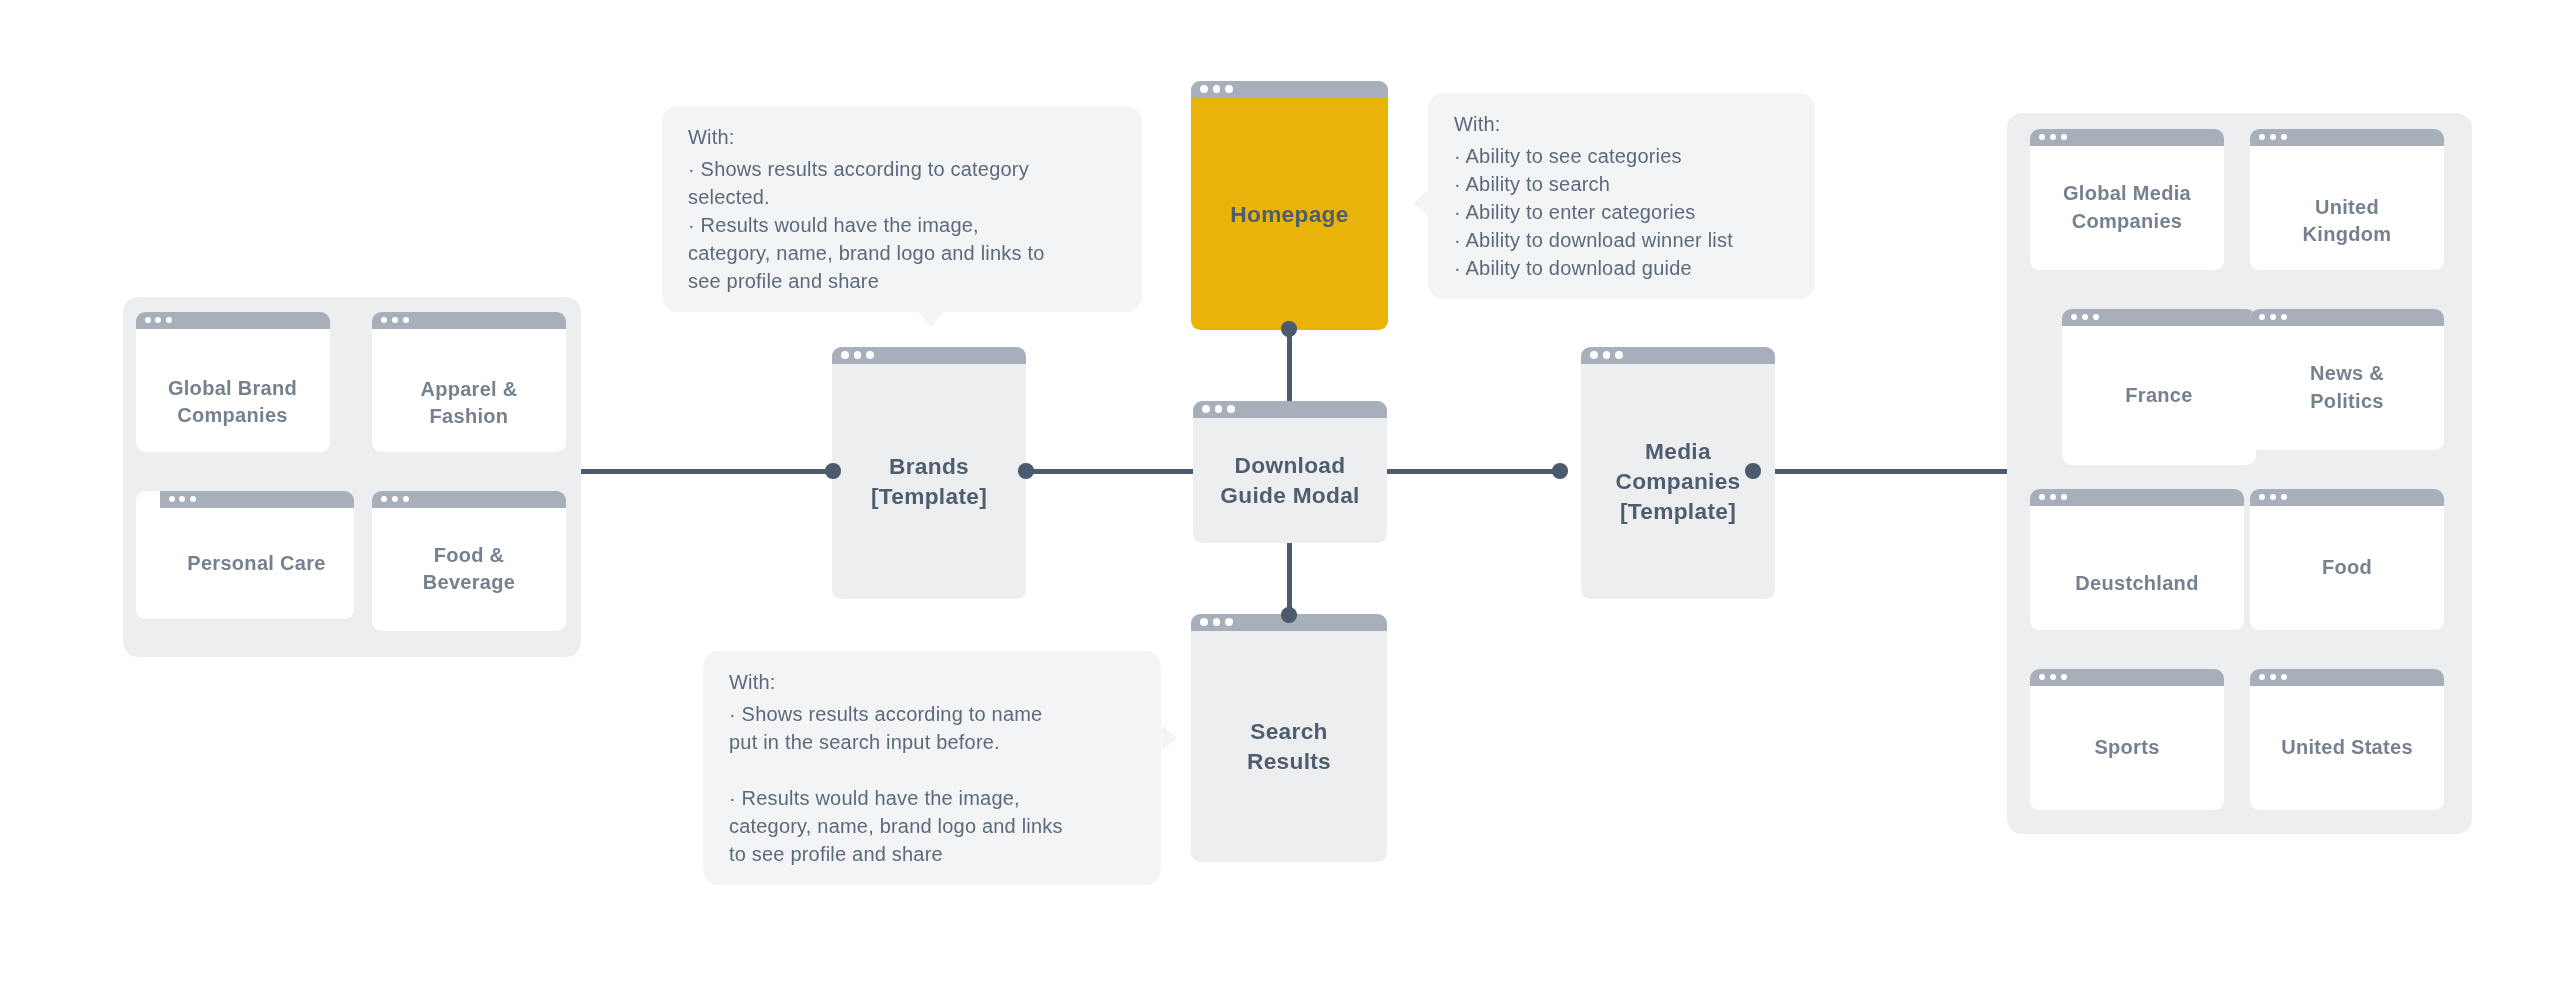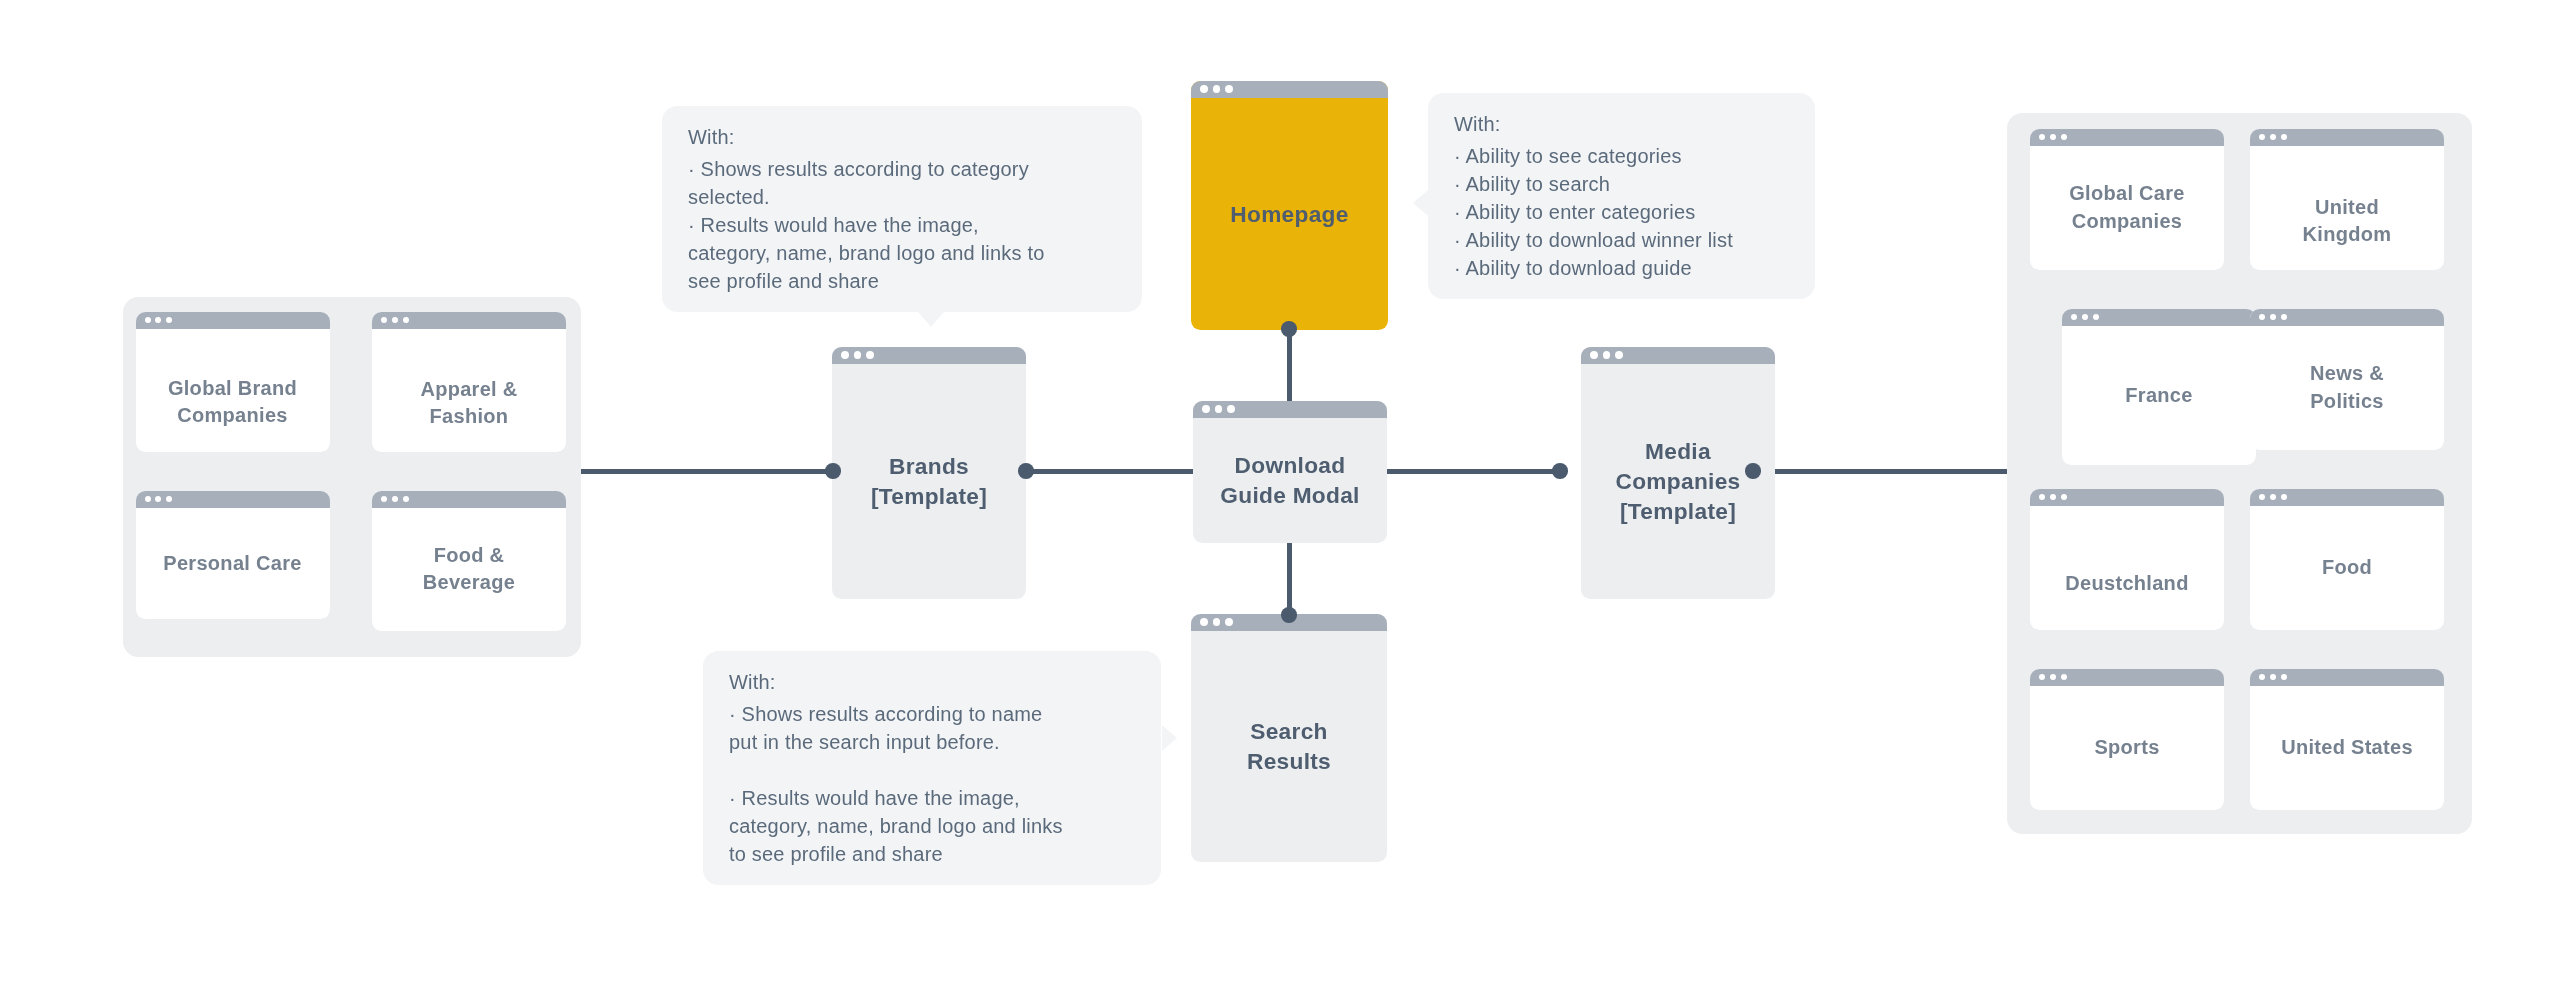--- a/index.html
+++ b/index.html
@@ -67,21 +67,21 @@
     </div>
     <div class="card mini" style="left:249px;top:15px;width:194px;height:140px;gap:26px;">
       <div class="bar">
           <span class="wdot"></span>
           <span class="wdot"></span>
           <span class="wdot"></span>
         </div>
       <div class="label">Apparel &amp;
 Fashion</div>
     </div>
-    <div class="card mini" style="left:12.5px;top:194px;width:194px;height:128px;">
+    <div class="card mini" style="left:12.5px;top:194px;width:194px;height:128px;padding-left:24px;">
       <div class="bar">
           <span class="wdot"></span>
           <span class="wdot"></span>
           <span class="wdot"></span>
         </div>
       <div class="label">Personal Care</div>
     </div>
     <div class="card mini" style="left:249px;top:194px;width:194px;height:140px;">
       <div class="bar">
           <span class="wdot"></span>
@@ -93,21 +93,21 @@
     </div>
   </div>
 
   <div class="panel" style="left:2007px;top:113px;width:465px;height:721px;">
     <div class="card mini" style="left:23px;top:16px;width:194px;height:141px;">
       <div class="bar">
           <span class="wdot"></span>
           <span class="wdot"></span>
           <span class="wdot"></span>
         </div>
-      <div class="label">Global Care
+      <div class="label">Global Media
 Companies</div>
     </div>
     <div class="card mini" style="left:243px;top:16px;width:194px;height:141px;gap:27px;">
       <div class="bar">
           <span class="wdot"></span>
           <span class="wdot"></span>
           <span class="wdot"></span>
         </div>
       <div class="label">United
 Kingdom</div>
@@ -122,21 +122,21 @@
     </div>
     <div class="card mini" style="left:243px;top:196px;width:194px;height:141px;">
       <div class="bar">
           <span class="wdot"></span>
           <span class="wdot"></span>
           <span class="wdot"></span>
         </div>
       <div class="label">News &amp;
 Politics</div>
     </div>
-    <div class="card mini" style="left:23px;top:376px;width:194px;height:141px;gap:32px;">
+    <div class="card mini" style="left:23px;top:376px;width:214px;height:141px;gap:32px;">
       <div class="bar">
           <span class="wdot"></span>
           <span class="wdot"></span>
           <span class="wdot"></span>
         </div>
       <div class="label">Deustchland</div>
     </div>
     <div class="card mini" style="left:243px;top:376px;width:194px;height:141px;">
       <div class="bar">
           <span class="wdot"></span>

